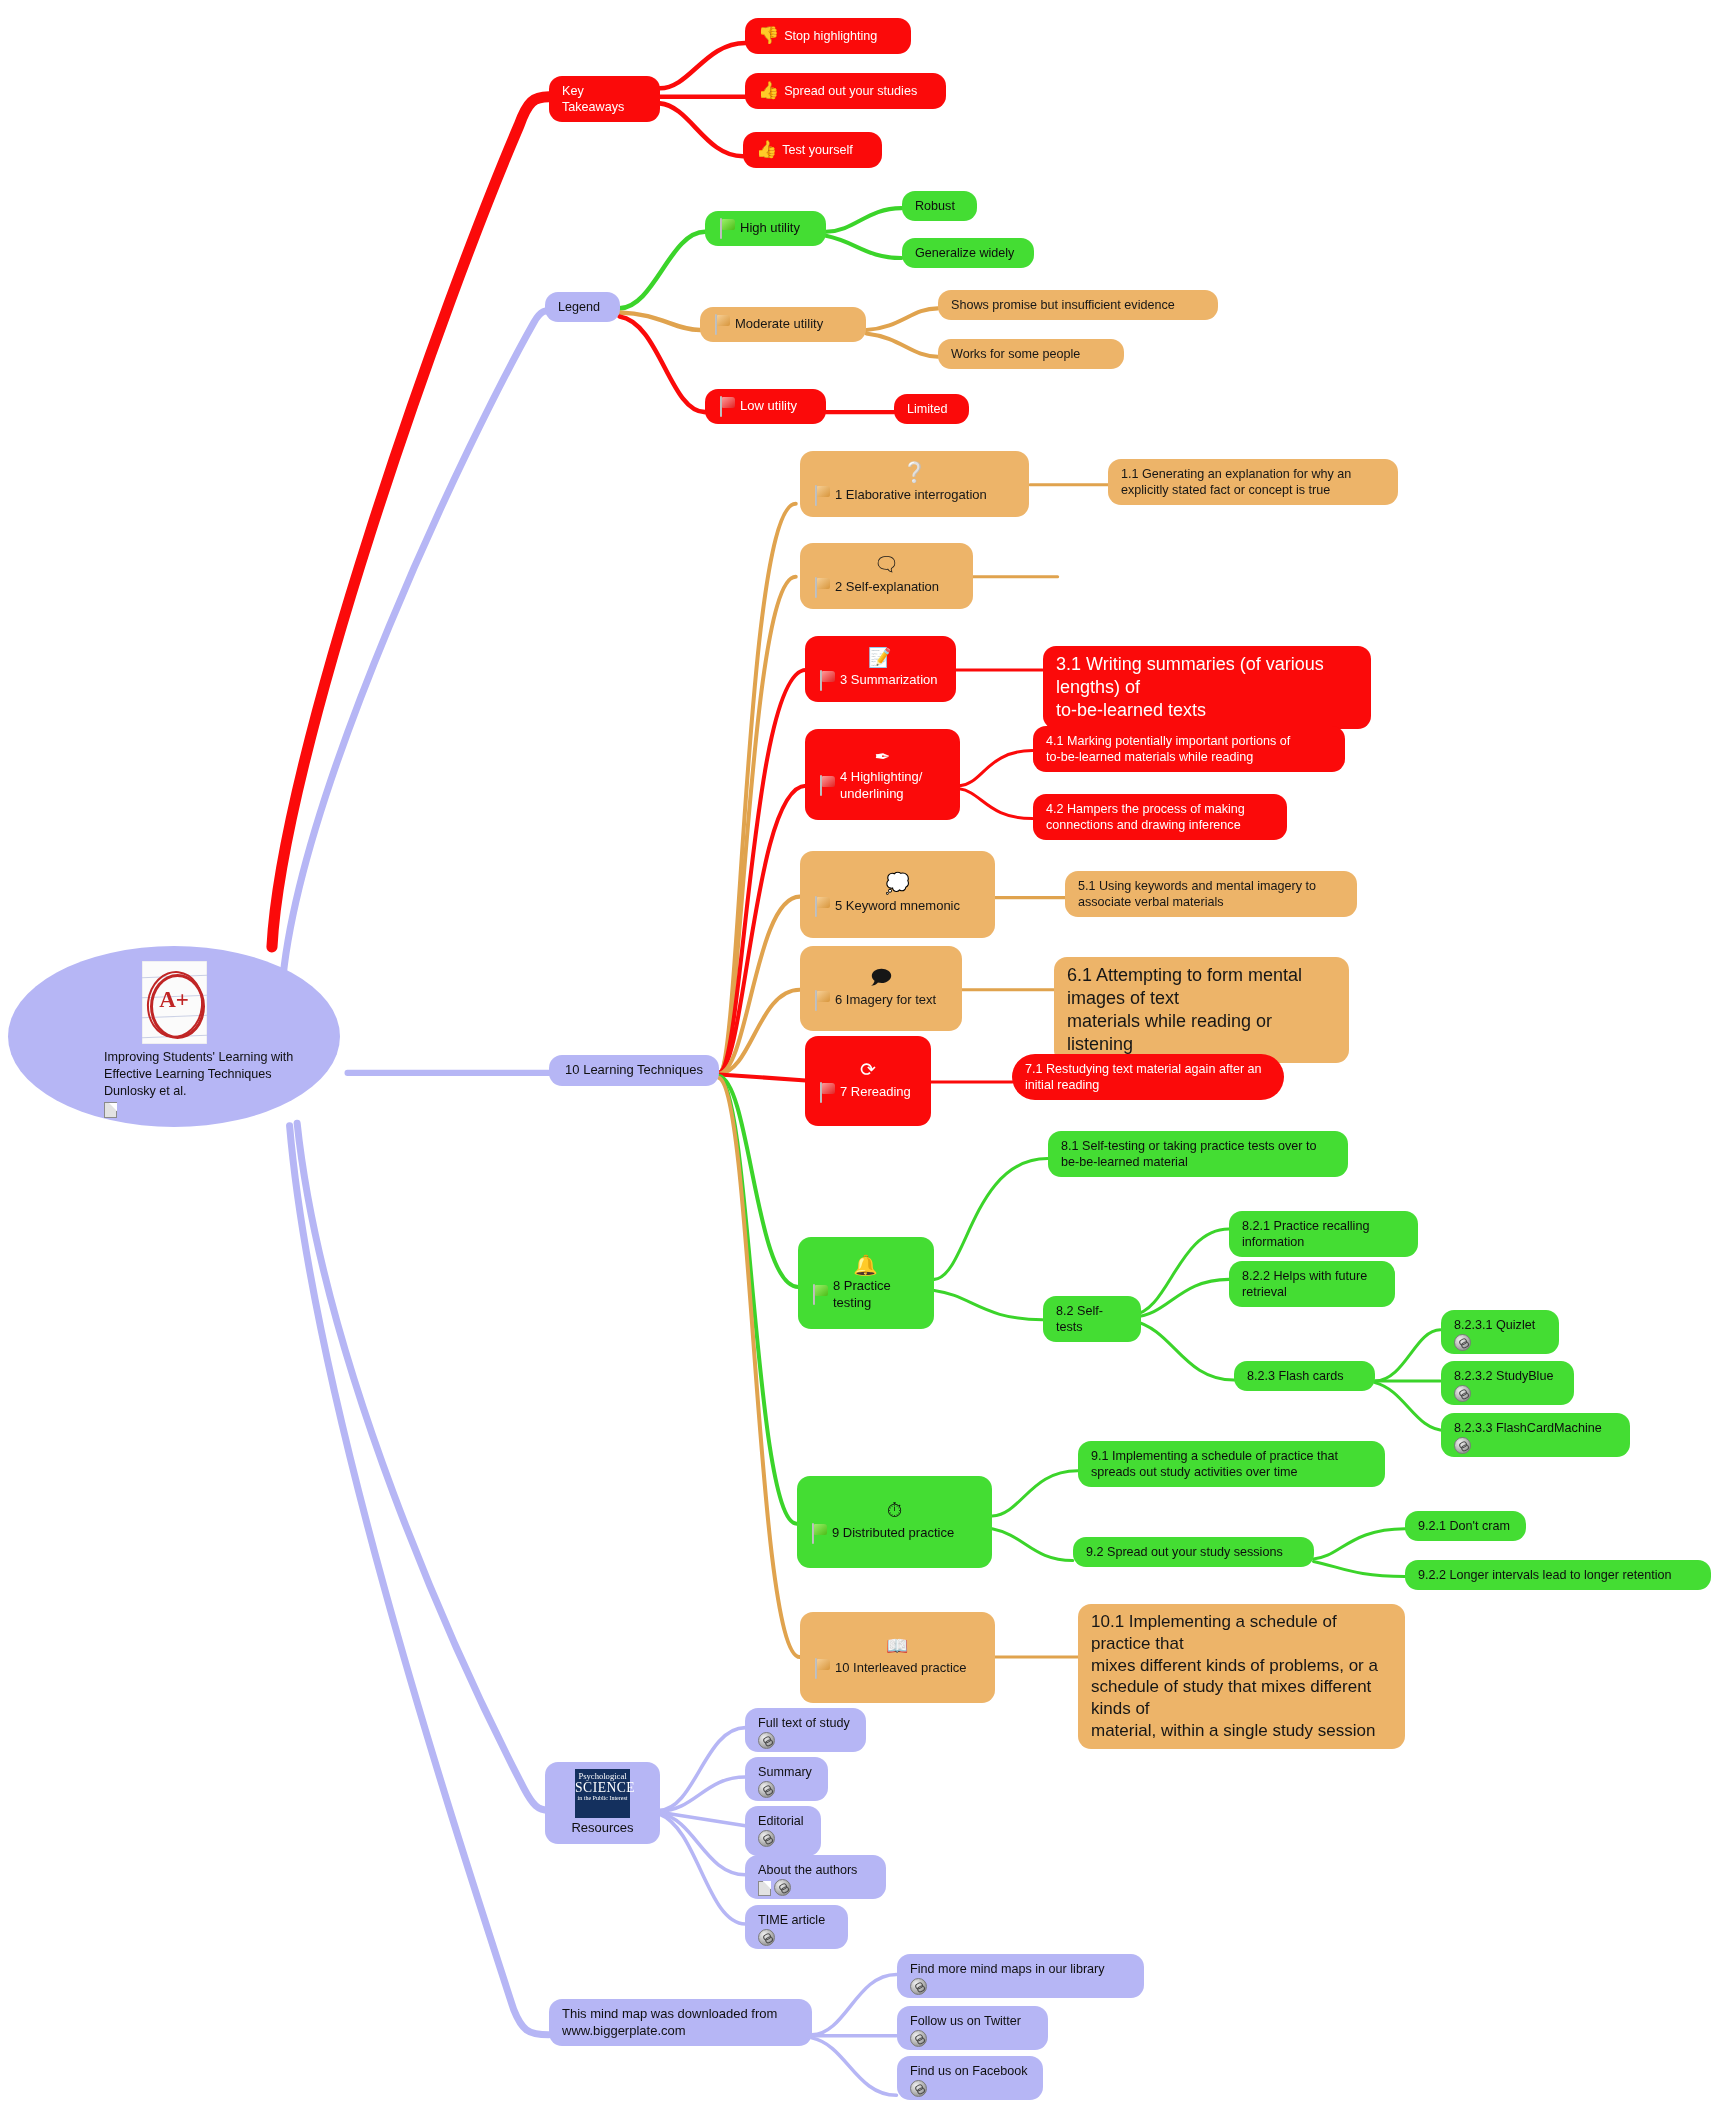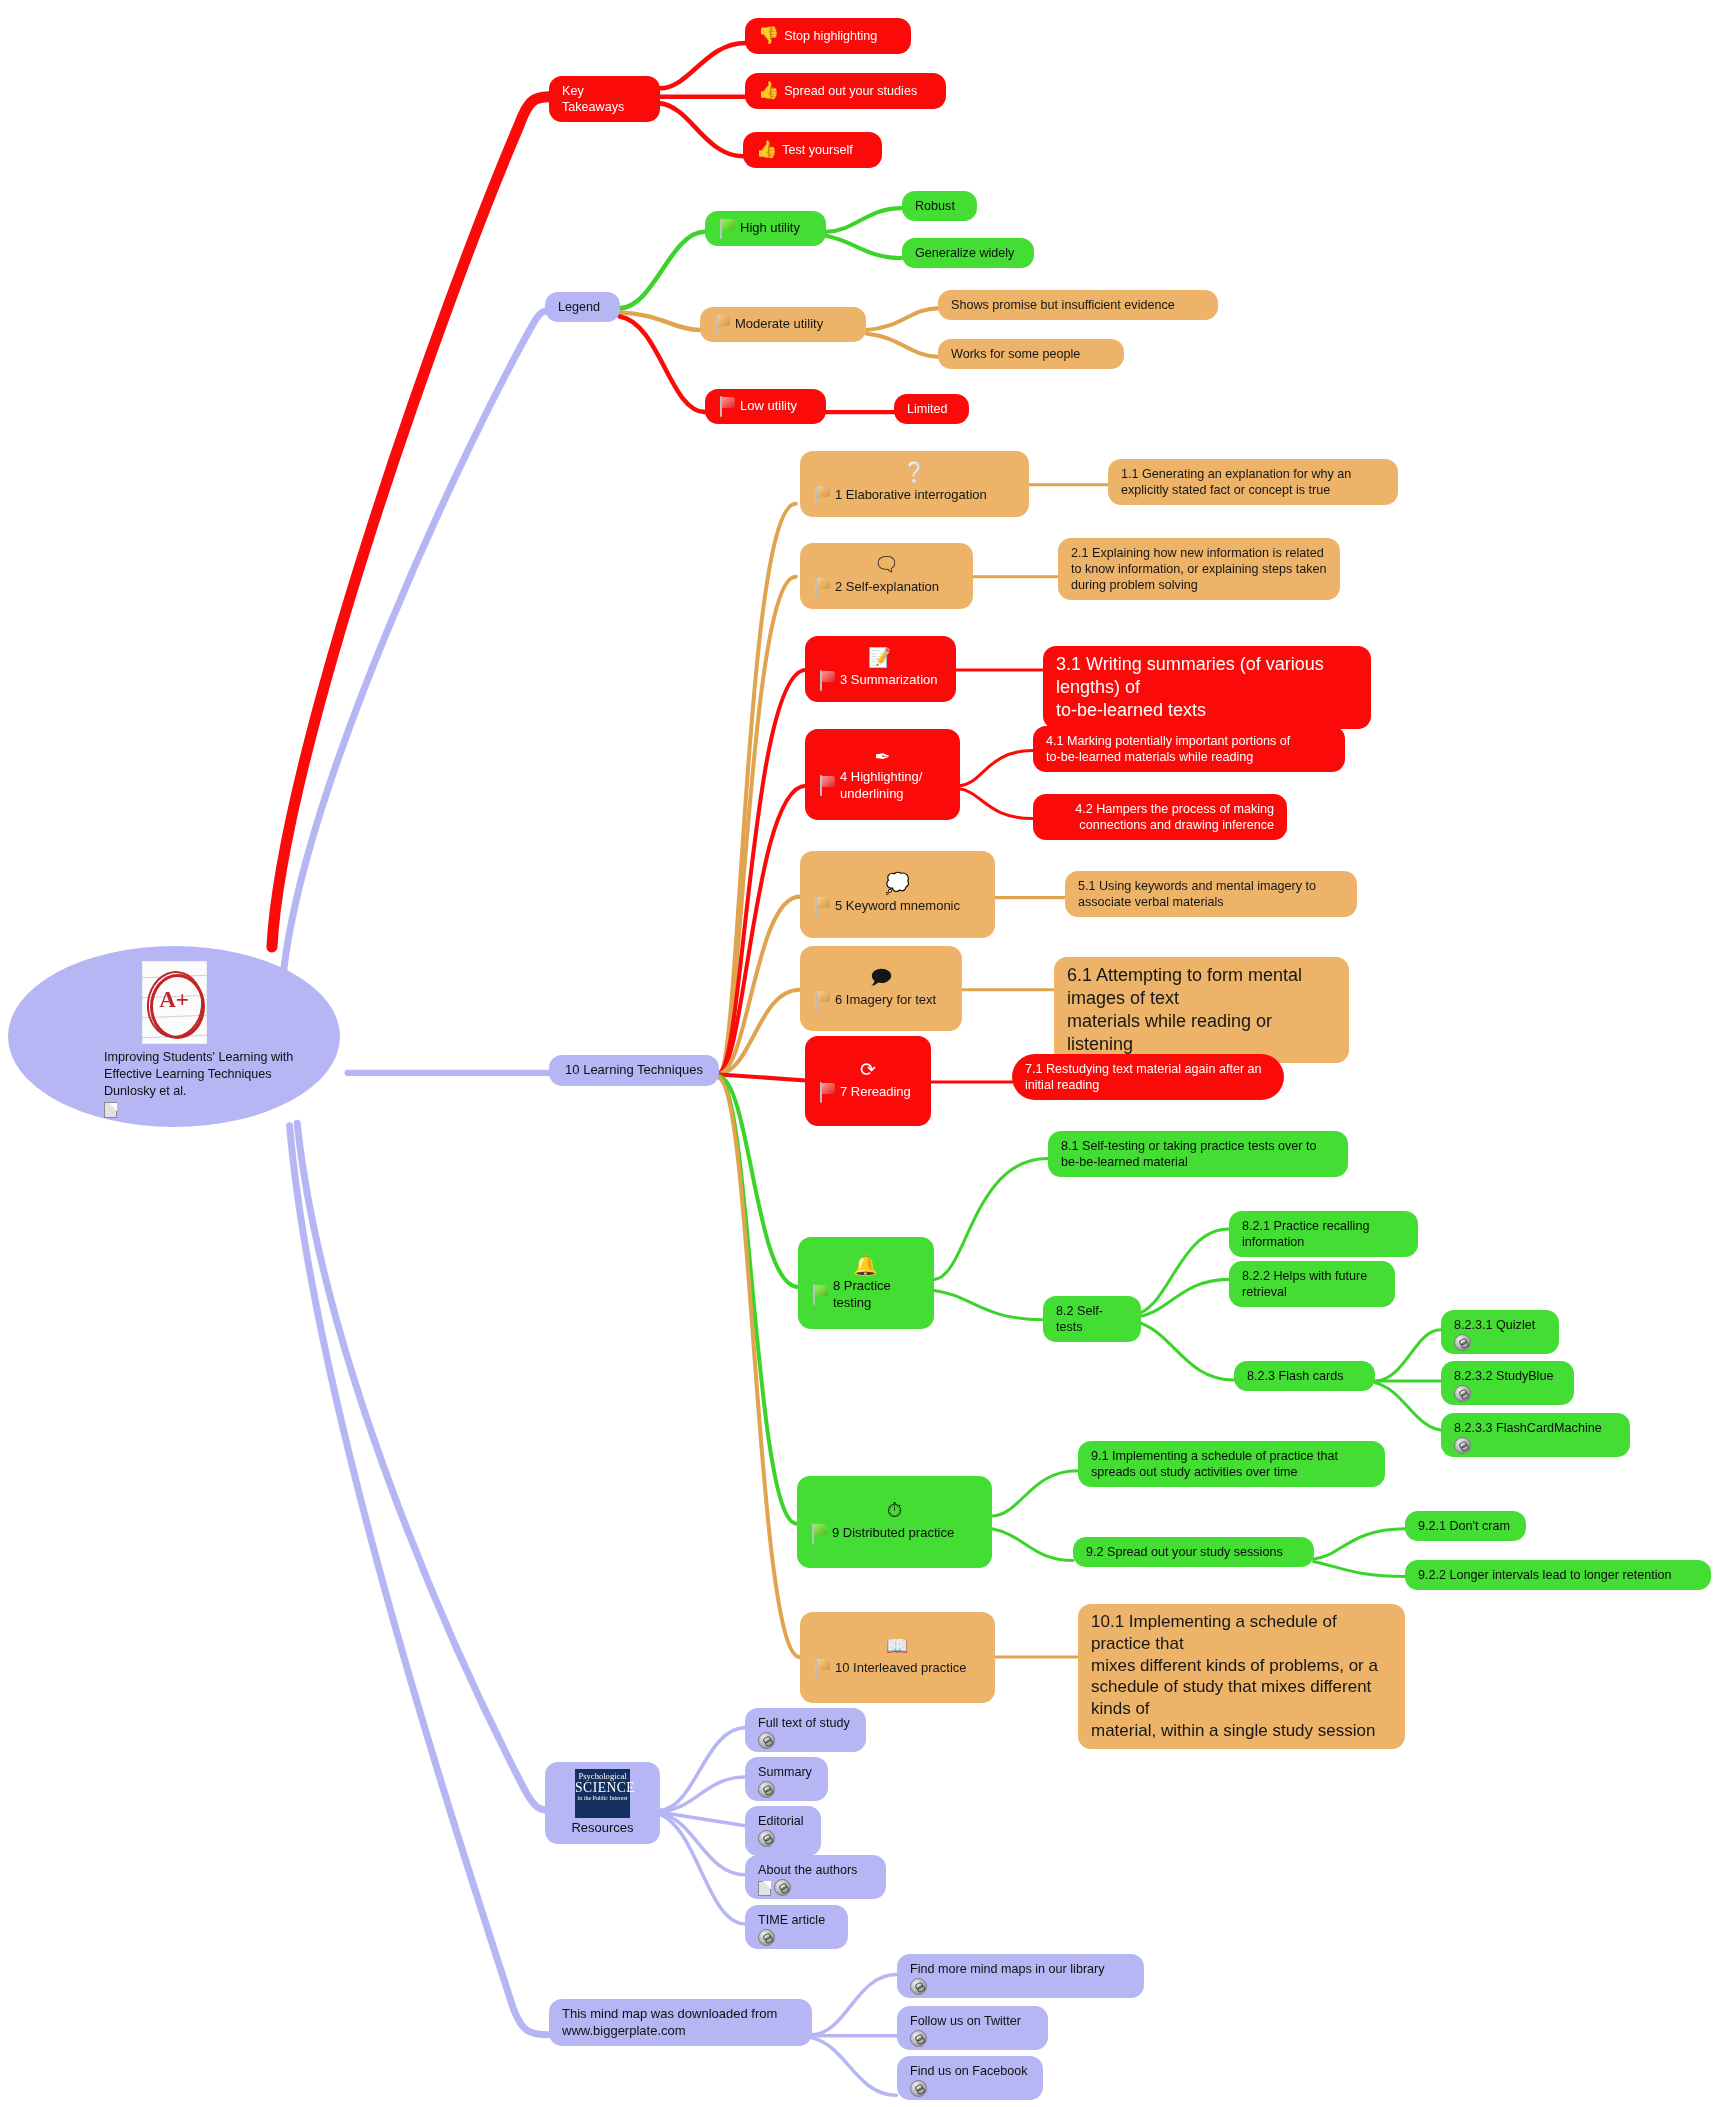--- a/index.html
+++ b/index.html
@@ -245,25 +245,20 @@
 <div class="node orange" style="left:800px;top:543px;width:173px;height:66px;font-size:13px;">
   <span class="ico" style="font-size:20px;">🗨</span>
   <div class="flagrow">
     <span class="flag o">
           <i class="pole"></i>
           <i class="cloth"></i>
         </span>
     <span class="txt">2 Self-explanation</span>
   </div>
 </div>
-<div class="node orange" style="left:1058px;top:538px;width:282px;font-size:12.6px;">
-  <span class="txt">2.1 Explaining how new information is related
-to know information, or explaining steps taken
-during problem solving</span>
-</div>
 
 <div class="node red" style="left:805px;top:636px;width:151px;height:66px;font-size:13px;">
   <span class="ico" style="font-size:19px;">📝</span>
   <div class="flagrow">
     <span class="flag r">
           <i class="pole"></i>
           <i class="cloth"></i>
         </span>
     <span class="txt">3 Summarization</span>
   </div>
@@ -281,21 +276,21 @@
           <i class="cloth"></i>
         </span>
     <span class="txt">4 Highlighting/
 underlining</span>
   </div>
 </div>
 <div class="node red" style="left:1033px;top:726px;width:312px;font-size:12.6px;">
   <span class="txt">4.1 Marking potentially important portions of
 to-be-learned materials while reading</span>
 </div>
-<div class="node red" style="left:1033px;top:794px;width:254px;font-size:12.6px;text-align:right;">
+<div class="node red" style="left:1033px;top:794px;width:254px;font-size:12.6px;">
   <span class="txt">4.2 Hampers the process of making
 connections and drawing inference</span>
 </div>
 
 <div class="node orange" style="left:800px;top:851px;width:195px;height:87px;font-size:13px;">
   <span class="ico" style="font-size:20px;">💭</span>
   <div class="flagrow">
     <span class="flag o">
           <i class="pole"></i>
           <i class="cloth"></i>

